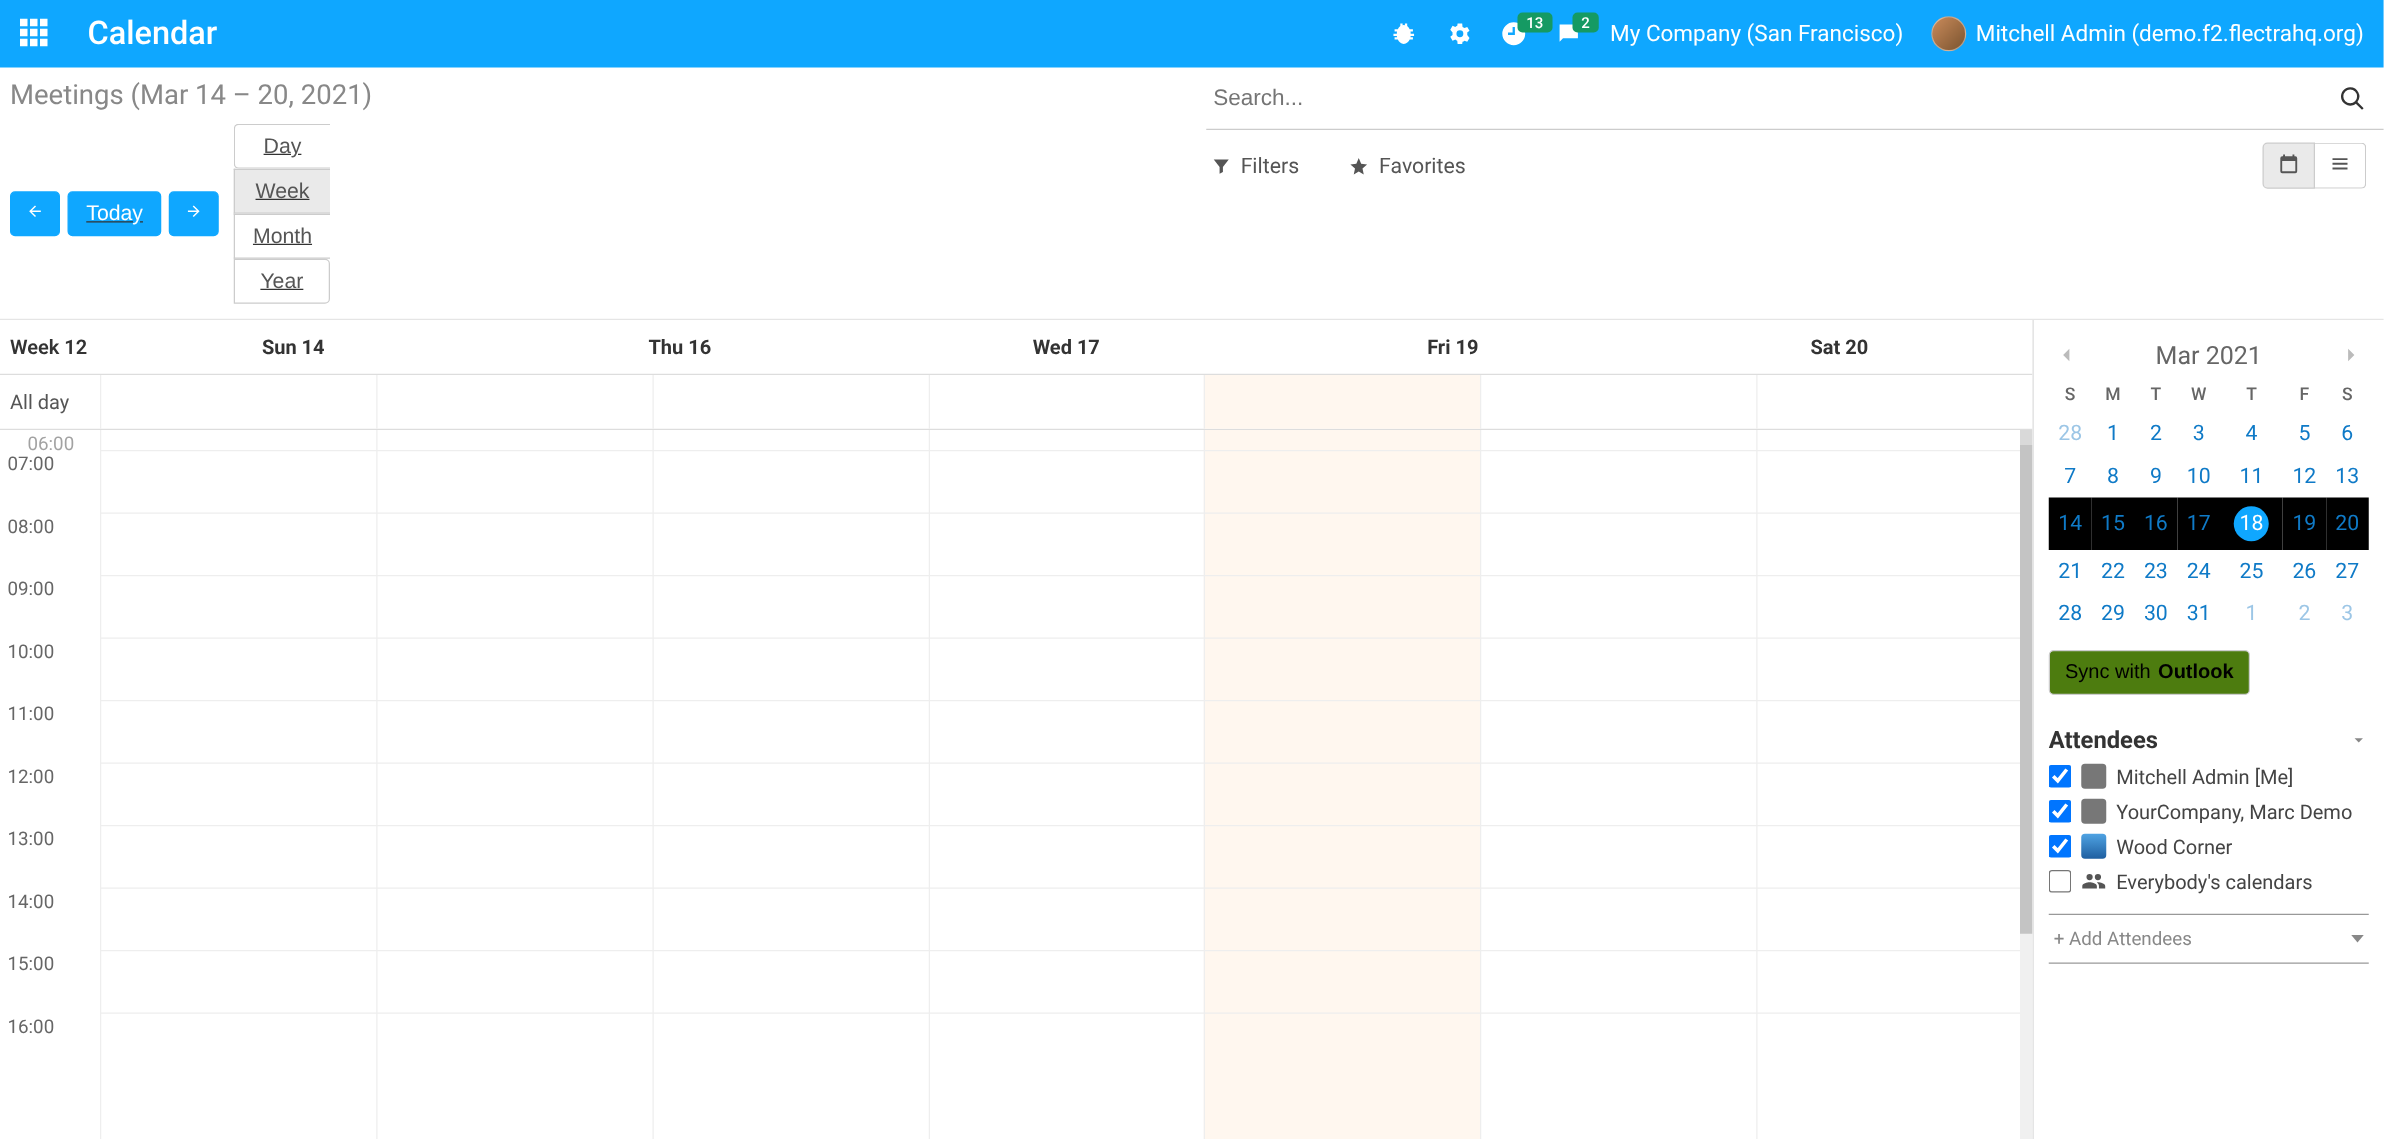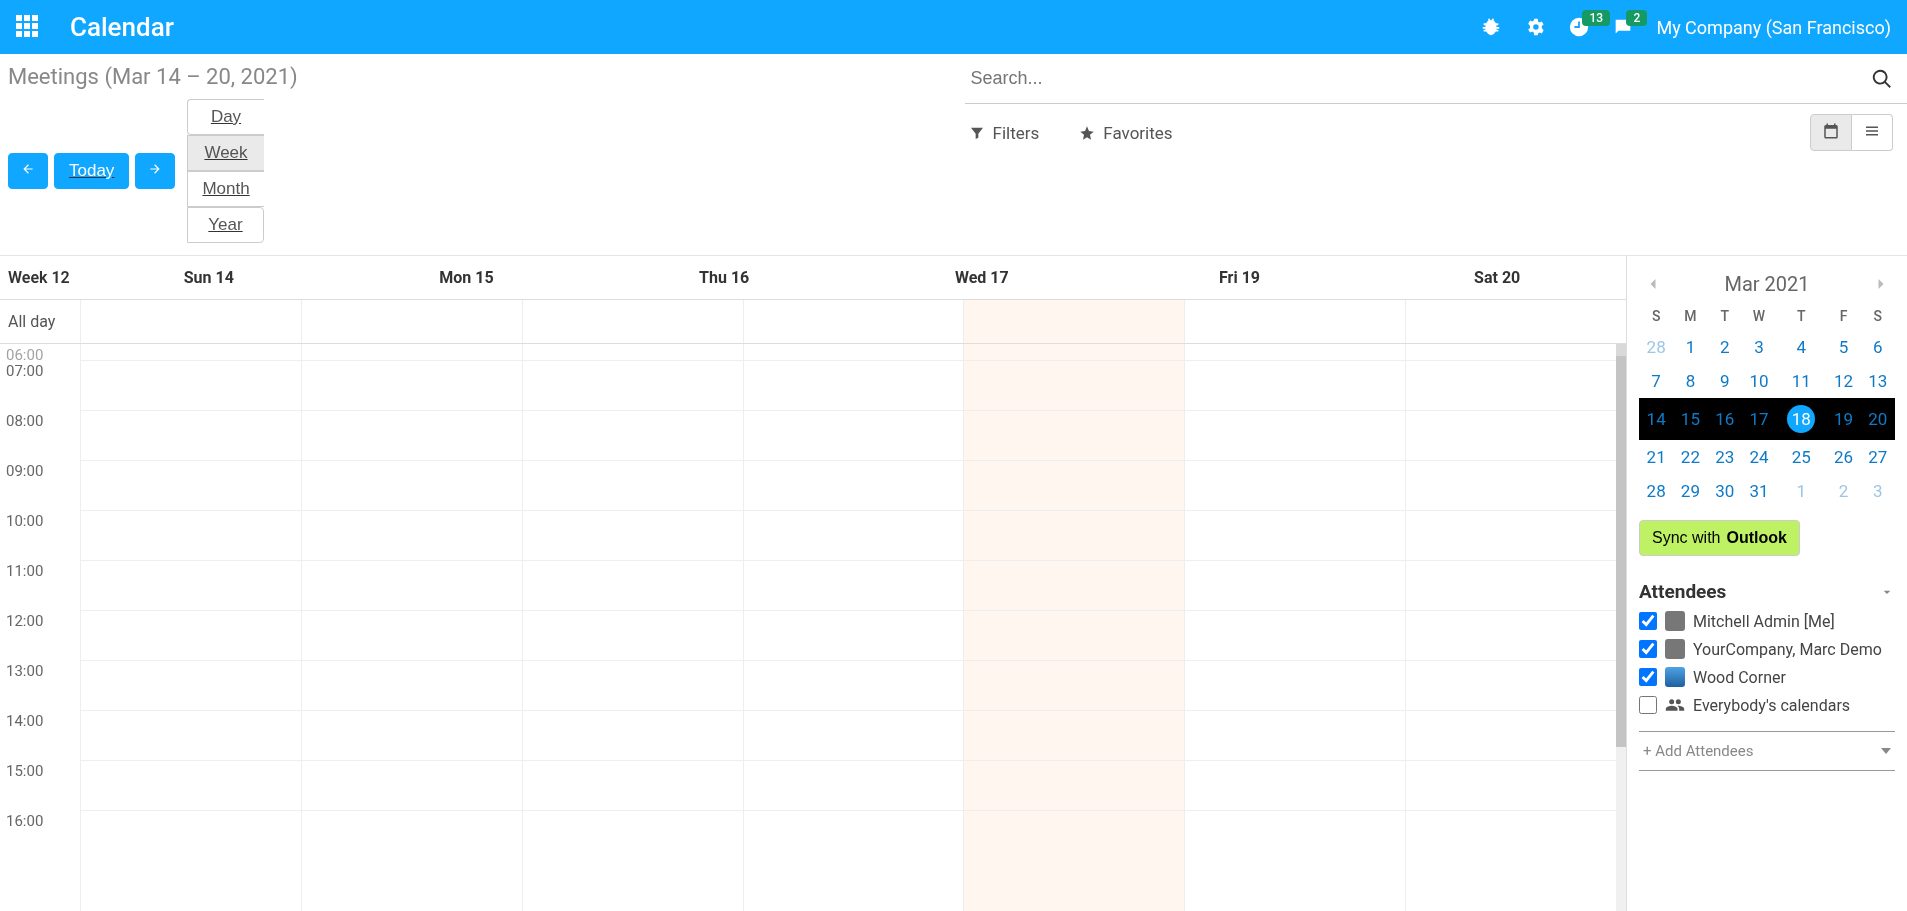--- a/index.html
+++ b/index.html
@@ -71,21 +71,21 @@
   .side { width:280px; padding:10px 12px; }
   .minical-head { display:flex; align-items:center; justify-content:space-between; padding:6px 4px;}
   .minical-head .nav { width:20px; height:20px; fill:#bbb; cursor:pointer;}
   .minical-head .m { font-size:20px; color:#666;}
   .minical { width:100%; border-collapse:collapse;}
   .minical th { font-size:14px; color:#666; font-weight:500; padding:6px 0;}
   .minical td { text-align:center; padding:7px 0; font-size:17px; color:#0f7ac7; cursor:pointer;}
   .minical td.other { color:#9cc6e6;}
   .minical td.today span{ background:#0fa7ff; color:#fff; border-radius:50%; display:inline-block; width:28px; height:28px; line-height:28px;}
   .minical tr.highlight td { background:#000000;}
-  .outlook-btn { margin:12px 0; border:1px solid #ccc; background:#bef264; padding:8px 12px; border-radius:4px; font-size:16px; cursor:pointer; display:inline-flex; gap:6px; align-items:center;}
+  .outlook-btn { margin:12px 0; border:1px solid #ccc; background:#4d7c0f; padding:8px 12px; border-radius:4px; font-size:16px; cursor:pointer; display:inline-flex; gap:6px; align-items:center;}
   .outlook-btn b{ font-weight:700;}
   .attendees-head { display:flex; justify-content:space-between; align-items:center; margin-top:12px;}
   .attendees-head h3 { font-size:19px; font-weight:700;}
   .attendees-head svg{ width:16px;height:16px; fill:#888; cursor:pointer;}
   .att-list { margin-top:8px; display:flex; flex-direction:column; gap:8px;}
   .att { display:flex; align-items:center; gap:8px; font-size:16px; color:#444;}
   .att input { width:18px; height:18px; cursor:pointer;}
   .att .pic { width:20px; height:20px; border-radius:3px; background:#777;}
   .att .pic.blue{ background:linear-gradient(#4fa3e3,#1f5fa0);}
   .add-att { margin-top:16px; border-top:1px solid #999; border-bottom:1px solid #999; padding:10px 4px; display:flex; justify-content:space-between; color:#888; font-size:15px; cursor:pointer;}
@@ -124,20 +124,24 @@
         </svg>
       <span class="badge">13</span>
     </span>
     <span class="tn-icon" style="position:relative;">
       <svg viewBox="0 0 24 24">
           <path d="M4 4h16v12H7l-3 3z"></path>
         </svg>
       <span class="badge">2</span>
     </span>
     <span class="company">My Company (San Francisco)</span>
+    <span class="user">
+      <span class="avatar"></span>
+      <span>Mitchell Admin (demo.f2.flectrahq.org)</span>
+    </span>
   </div>
 </div>
 
 <div class="subheader">
   <div class="sh-left">
     <div class="page-title">Meetings (Mar 14 – 20, 2021)</div>
     <div class="toolbar">
       <button class="btn btn-prim iconbtn">
         <svg width="14" height="14" viewBox="0 0 24 24">
             <path d="M20 11H7.8l5.6-5.6L12 4l-8 8 8 8 1.4-1.4L7.8 13H20z"></path>
@@ -192,42 +196,41 @@
     </div>
   </div>
 </div>
 
 <div class="main">
   <div class="cal">
     <div class="cal-header">
       <div class="weeknum">Week 12</div>
       <div id="dayheaders" style="display:flex; flex:1;">
           <div class="dayh">Sun 14</div>
-          <div class="dayh">Mon 15</div>
           <div class="dayh">Thu 16</div>
           <div class="dayh">Wed 17</div>
           <div class="dayh">Fri 19</div>
           <div class="dayh">Sat 20</div>
         </div>
     </div>
     <div class="allday-row">
       <div class="allday-label">All day</div>
       <div id="allday-cells" style="display:flex; flex:1;">
           <div class="allday-cell"></div>
           <div class="allday-cell"></div>
           <div class="allday-cell"></div>
           <div class="allday-cell"></div>
           <div class="allday-cell today"></div>
           <div class="allday-cell"></div>
           <div class="allday-cell"></div>
         </div>
     </div>
     <div class="time-grid">
       <div class="times" id="times">
-          <div class="timeslot" style="height: 16px; opacity: 0.6;">06:00</div>
+          <div class="timeslot" style="height: 16px; opacity: 0.6; margin-left: 16px;">06:00</div>
           <div class="timeslot">07:00</div>
           <div class="timeslot">08:00</div>
           <div class="timeslot">09:00</div>
           <div class="timeslot">10:00</div>
           <div class="timeslot">11:00</div>
           <div class="timeslot">12:00</div>
           <div class="timeslot">13:00</div>
           <div class="timeslot">14:00</div>
           <div class="timeslot">15:00</div>
           <div class="timeslot">16:00</div>

